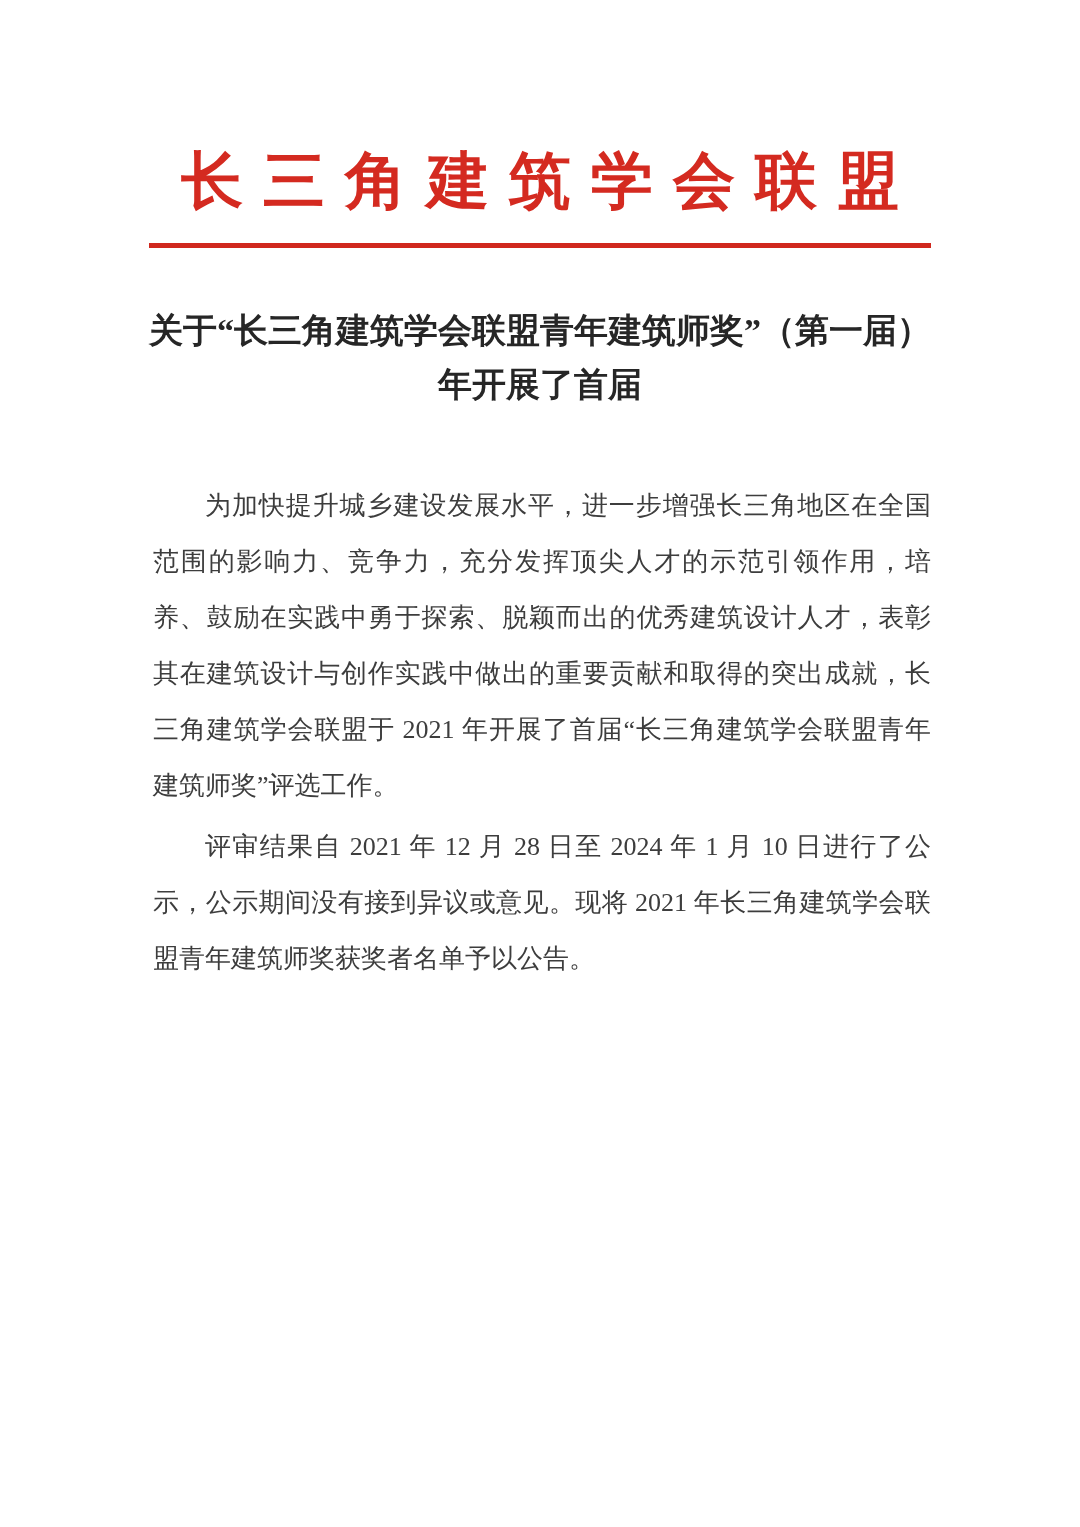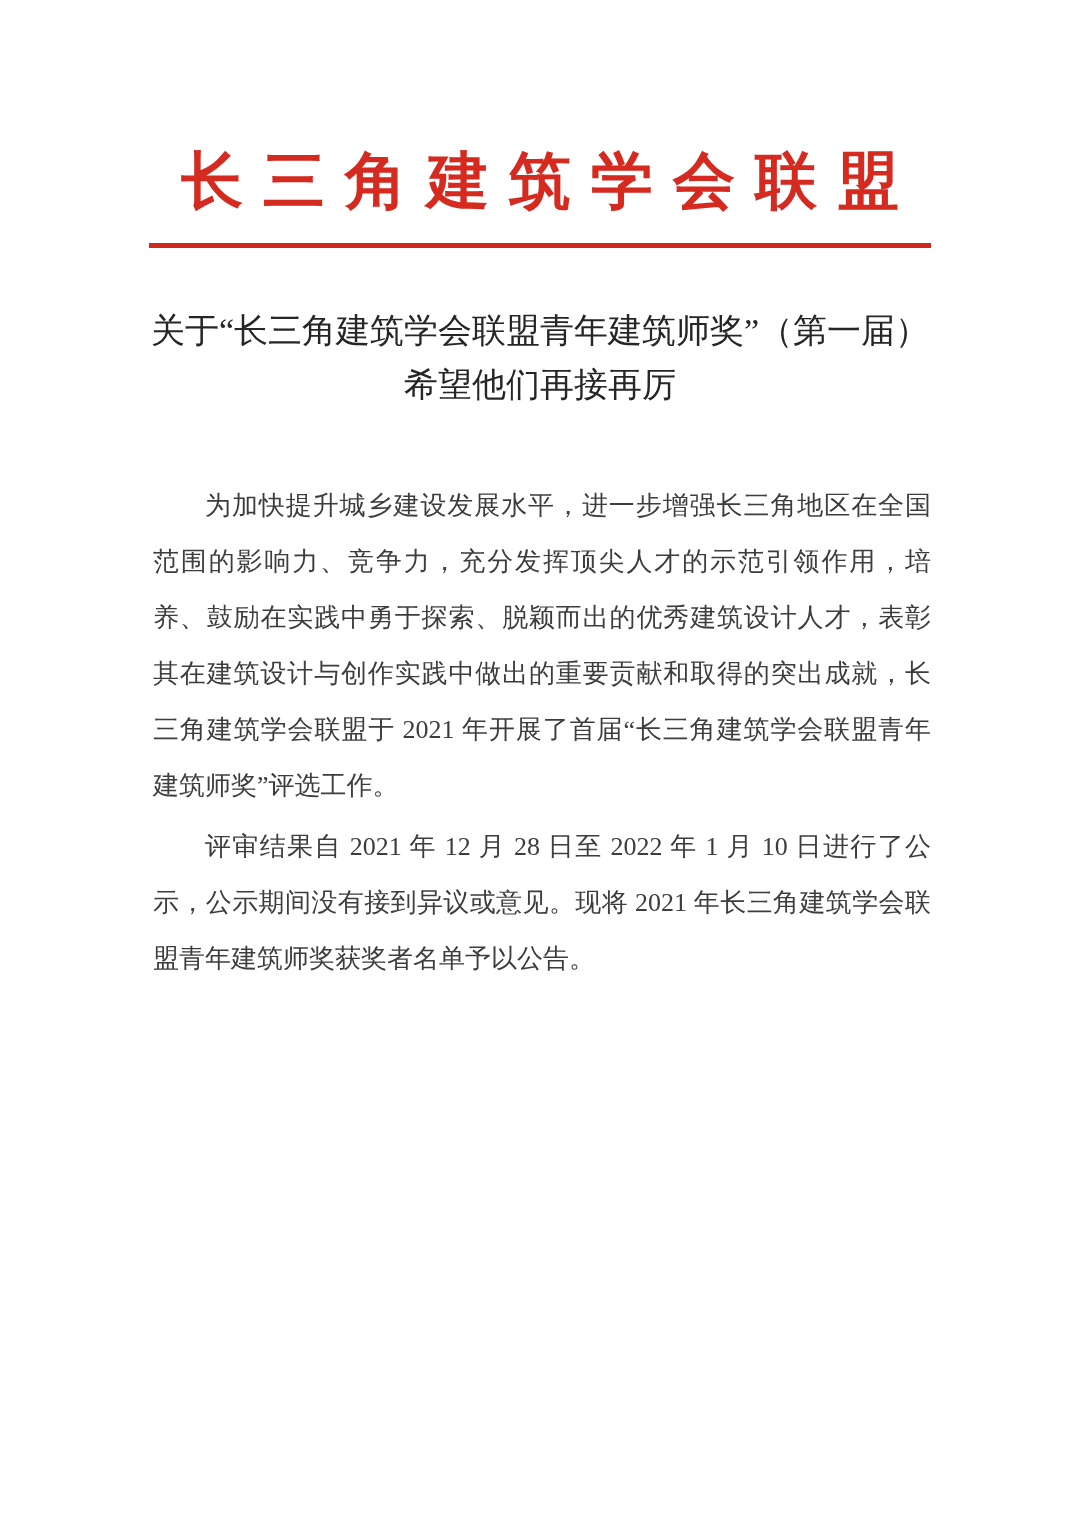--- a/index.html
+++ b/index.html
@@ -34,21 +34,21 @@
     width: 782px;
     height: 5px;
     background: #d0281e;
     margin: 26px auto 0 auto;
   }
   
   .doc-heading {
     margin-top: 56px;
     text-align: center;
     color: #262626;
-    font-weight: normal;
+    font-weight: bold;
   }
   .doc-heading .h-line {
     font-size: 34px;
     line-height: 54px;
     white-space: nowrap;
   }
   
   .doc-body {
     width: 782px;
     margin: 66px auto 0 auto;
@@ -89,26 +89,26 @@
 
 <div class="page">
 
   <div class="masthead">
     <div class="masthead-title">长三角建筑学会联盟</div>
     <div class="masthead-divider"></div>
   </div>
 
   <div class="doc-heading">
     <div class="h-line">关于“长三角建筑学会联盟青年建筑师奖”（第一届）</div>
-    <div class="h-line">希望他们再接再厉</div>
+    <div class="h-line">年开展了首届</div>
   </div>
 
   <div class="doc-body">
     <p>为加快提升城乡建设发展水平，进一步增强长三角地区在全国范围的影响力、竞争力，充分发挥顶尖人才的示范引领作用，培养、鼓励在实践中勇于探索、脱颖而出的优秀建筑设计人才，表彰其在建筑设计与创作实践中做出的重要贡献和取得的突出成就，长三角建筑学会联盟于 2021 年开展了首届“长三角建筑学会联盟青年建筑师奖”评选工作。</p>
-    <p>评审结果自 2021 年 12 月 28 日至 2022 年 1 月 10 日进行了公示，公示期间没有接到异议或意见。现将 2021 年长三角建筑学会联盟青年建筑师奖获奖者名单予以公告。</p>
+    <p>评审结果自 2021 年 12 月 28 日至 2024 年 1 月 10 日进行了公示，公示期间没有接到异议或意见。现将 2021 年长三角建筑学会联盟青年建筑师奖获奖者名单予以公告。</p>
   </div>
 
   <div class="watermark">
     <span class="wechat-icon">
       <svg viewBox="0 0 50 46" width="50" height="46">
         <g fill="#ffffff" stroke="#d4d4d4" stroke-width="1.6">
           <path d="M31 14.5 C31 21.5 24.5 27 16.5 27 C14.8 27 13.1 26.7 11.6 26.2 L6.5 28.8 L8.2 23.9 C4.9 21.6 2.5 18.3 2.5 14.5 C2.5 7.5 9 2 16.8 2 C24.6 2 31 7.5 31 14.5 Z"></path>
           <path d="M47.5 28.5 C47.5 34.2 42.3 38.7 35.9 38.7 C34.5 38.7 33.2 38.5 32 38.1 L27 40.5 L28.6 36.2 C26 34.3 24.2 31.6 24.2 28.5 C24.2 22.8 29.5 18.3 35.9 18.3 C42.3 18.3 47.5 22.8 47.5 28.5 Z"></path>
         </g>
         <g fill="#d4d4d4">

